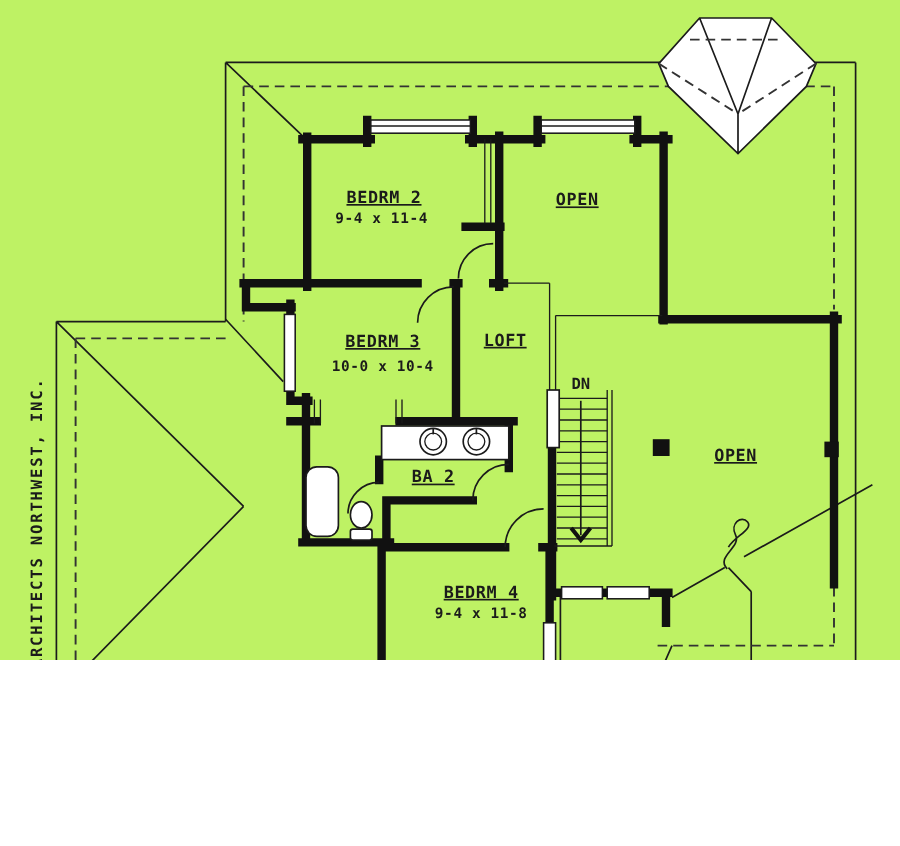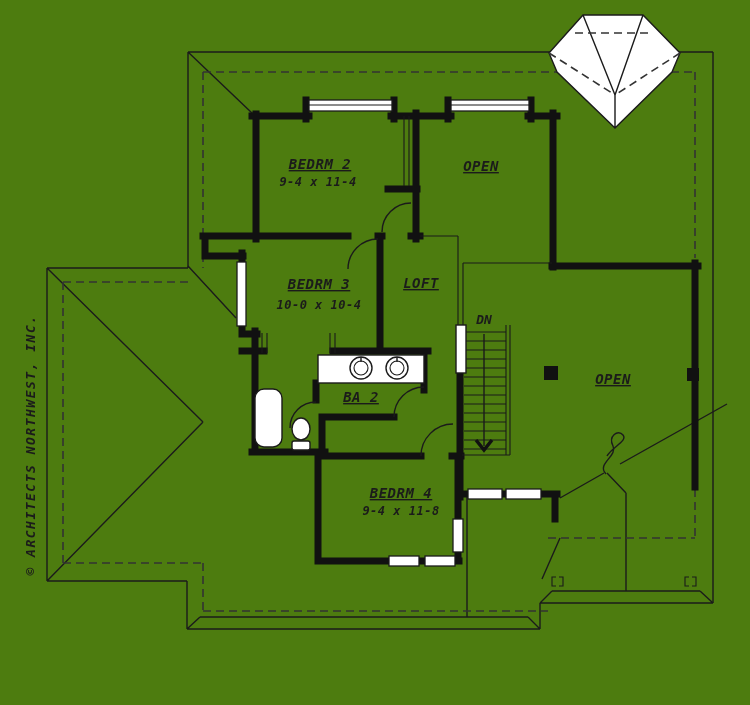--- a/index.html
+++ b/index.html
@@ -1,20 +1,19 @@
 <!DOCTYPE html>
 <html><head>
 <meta charset="utf-8">
 <style>
   html,body{margin:0;padding:0;background:#ffffff;}
   #stage{
-    position:relative;width:750px;height:705px;background:#4d7c0f;
+    position:relative;width:750px;height:550px;background:#bef264;
     font-family:"DejaVu Sans Mono","Liberation Mono",monospace;
     overflow:hidden;
-    font-style:italic;
   }
   svg{display:block}
   text{fill:#1b1b1b;font-family:"DejaVu Sans Mono","Liberation Mono",monospace;font-weight:bold;}
   .roomname{font-size:14px;letter-spacing:.5px;text-decoration:underline;}
   .roomdim{font-size:12px;letter-spacing:.5px;}
   .small{font-size:13px;}
   .copyright{font-size:13px;letter-spacing:1.5px;font-weight:bold;}
   .thin{stroke:#1b1b1b;stroke-width:1.4;fill:none;}
   .thin2{stroke:#1b1b1b;stroke-width:1.1;fill:none;}
   .wall{stroke:#111111;stroke-width:7;fill:none;stroke-linecap:square;}

